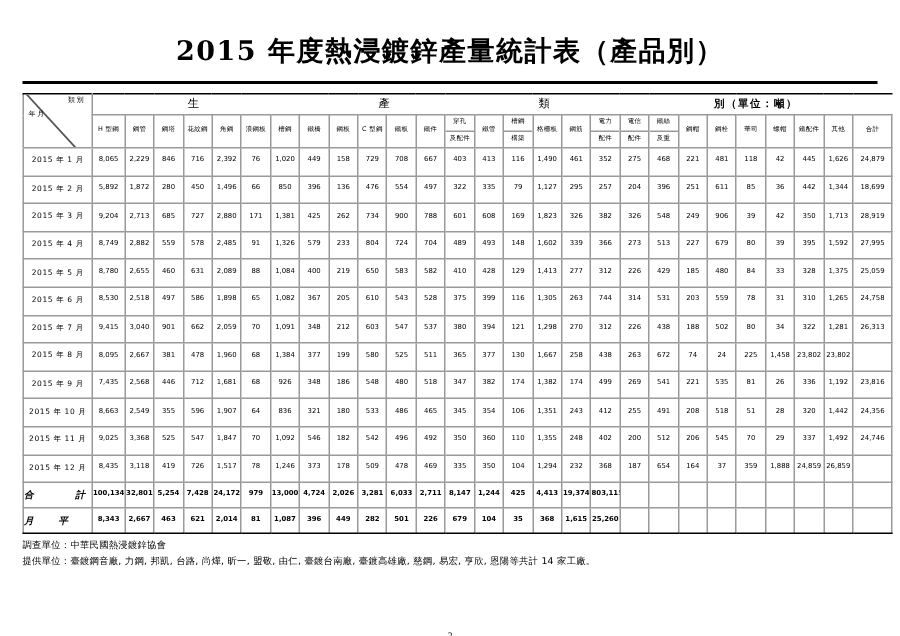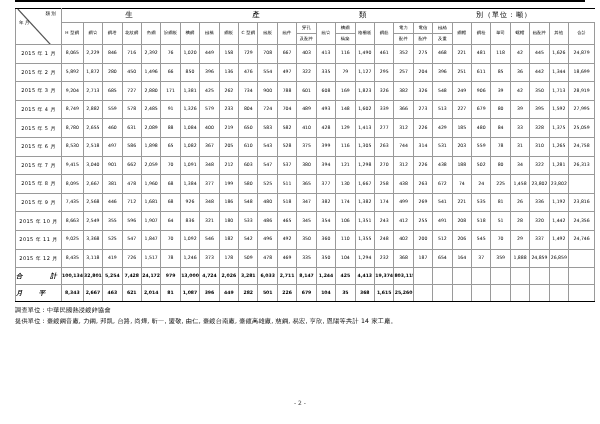--- a/index.html
+++ b/index.html
@@ -61,21 +61,21 @@
   table.stat tr.hdr-top td {
     border-top: 1.4px solid #000;
     border-bottom: none;
     height: 13px;
     font-size: 7px;
     letter-spacing: 3px;
     font-family: "DejaVu Serif", "Liberation Serif", serif;
   }
   table.stat tr.hdr-top td.nb { border-left: none; border-right: none; }
   .grp-label { font-size: 7.5px; letter-spacing: 4px; }
-  .unit-label { font-size: 7px; letter-spacing: 1px; }
+  .unit-label { font-size: 7px; letter-spacing: 1px; font-weight: bold; }
 
   td.corner {
     border-top: 1.4px solid #000;
     position: relative;
     height: 34px;
     padding: 0;
   }
   td.corner .diag {
     position: absolute;
     inset: 0;
@@ -143,20 +143,21 @@
     text-align: center;
     font-size: 6px;
     color: #444;
   }
 </style>
 </head>
 <body>
 
 <div class="page">
 
+  <div class="doc-title">2015 年度熱浸鍍鋅產量統計表（產品別）</div>
   <div class="title-rule"></div>
 
   <div class="table-wrap">
     <table class="stat">
       <colgroup id="cols">
           <col style="width:46px">
           <col style="width:21.7362962962963px">
           <col style="width:19.40740740740741px">
           <col style="width:19.40740740740741px">
           <col style="width:19.40740740740741px">

